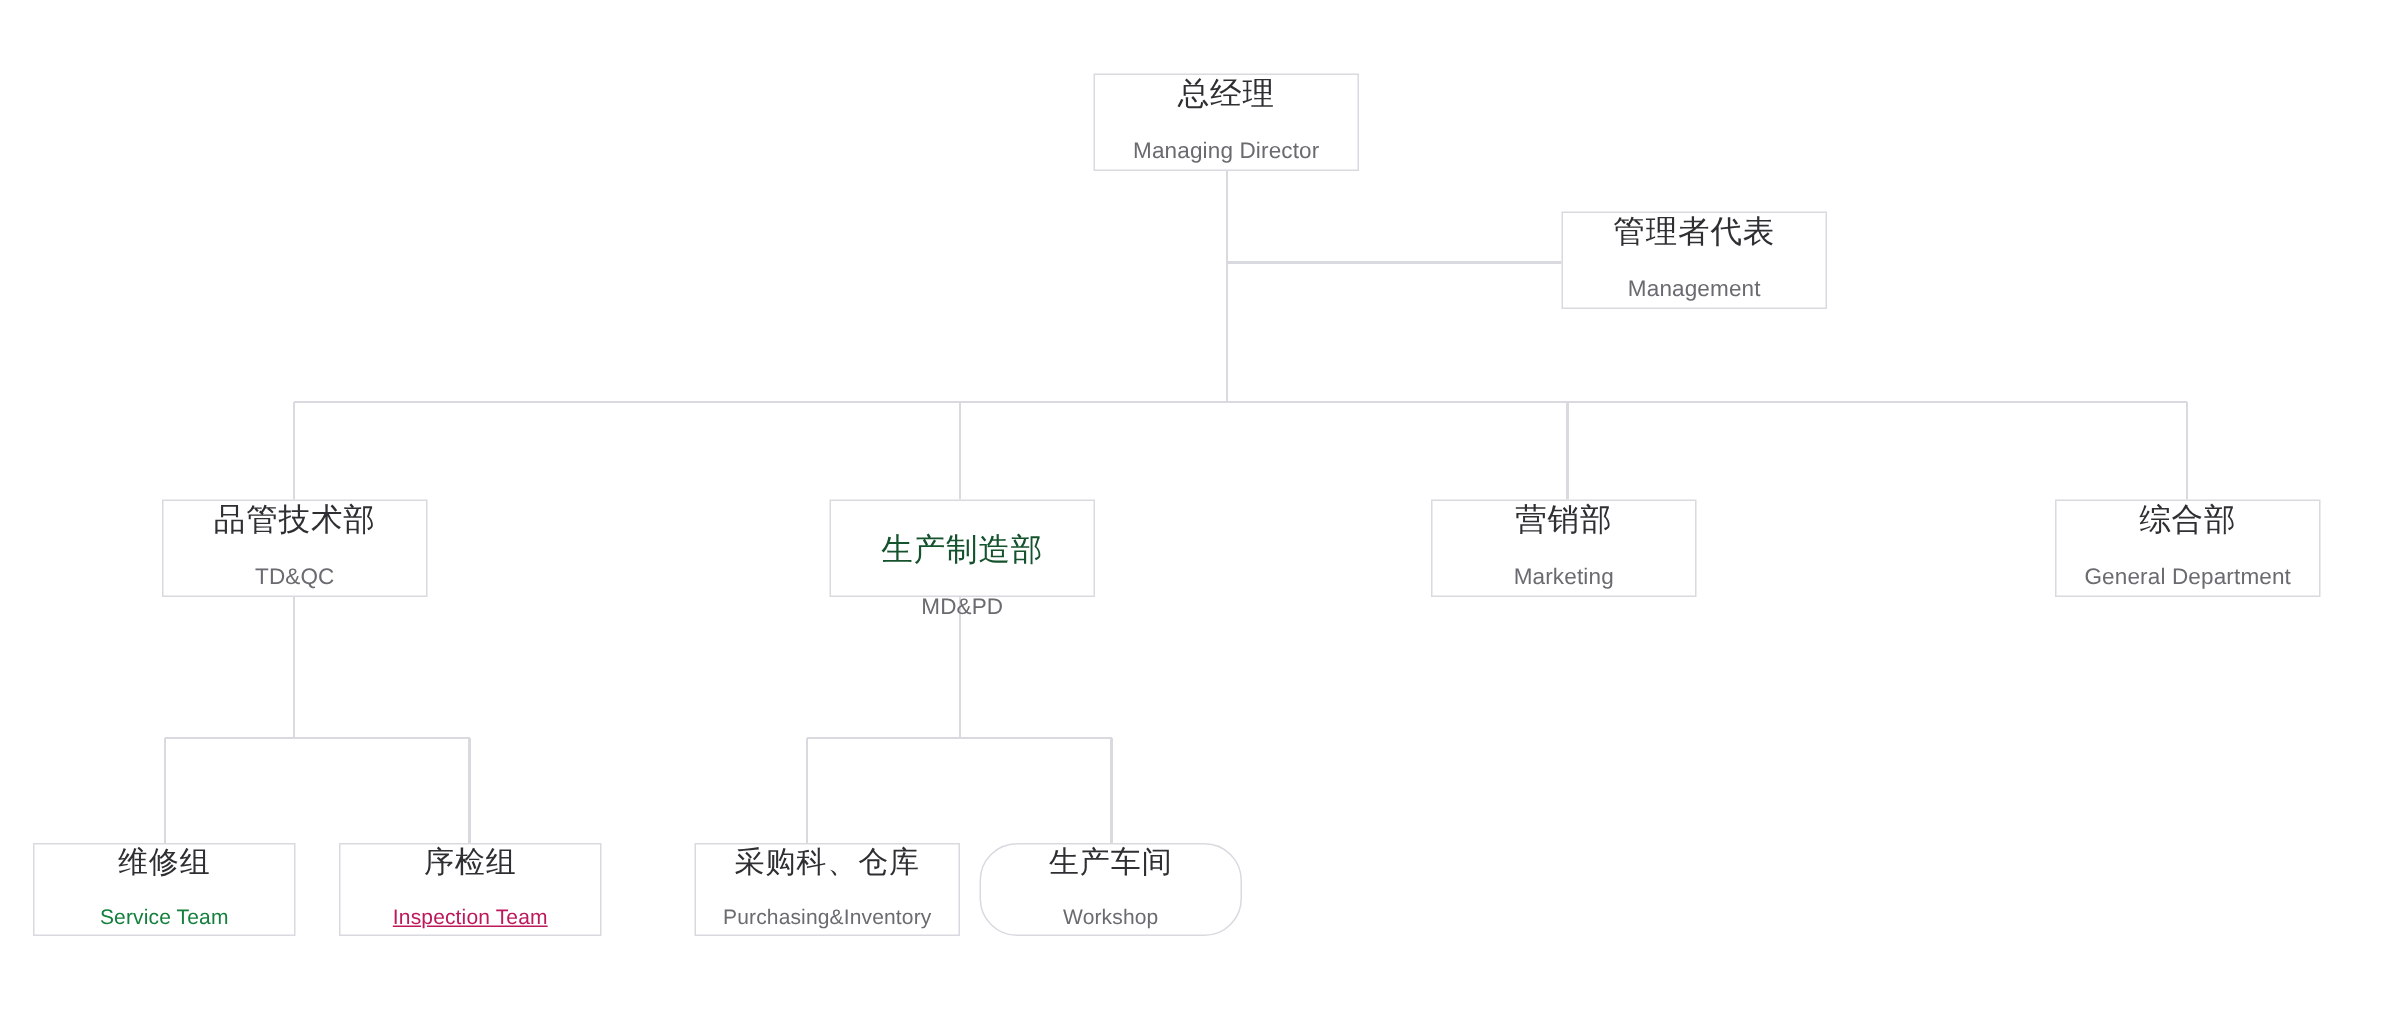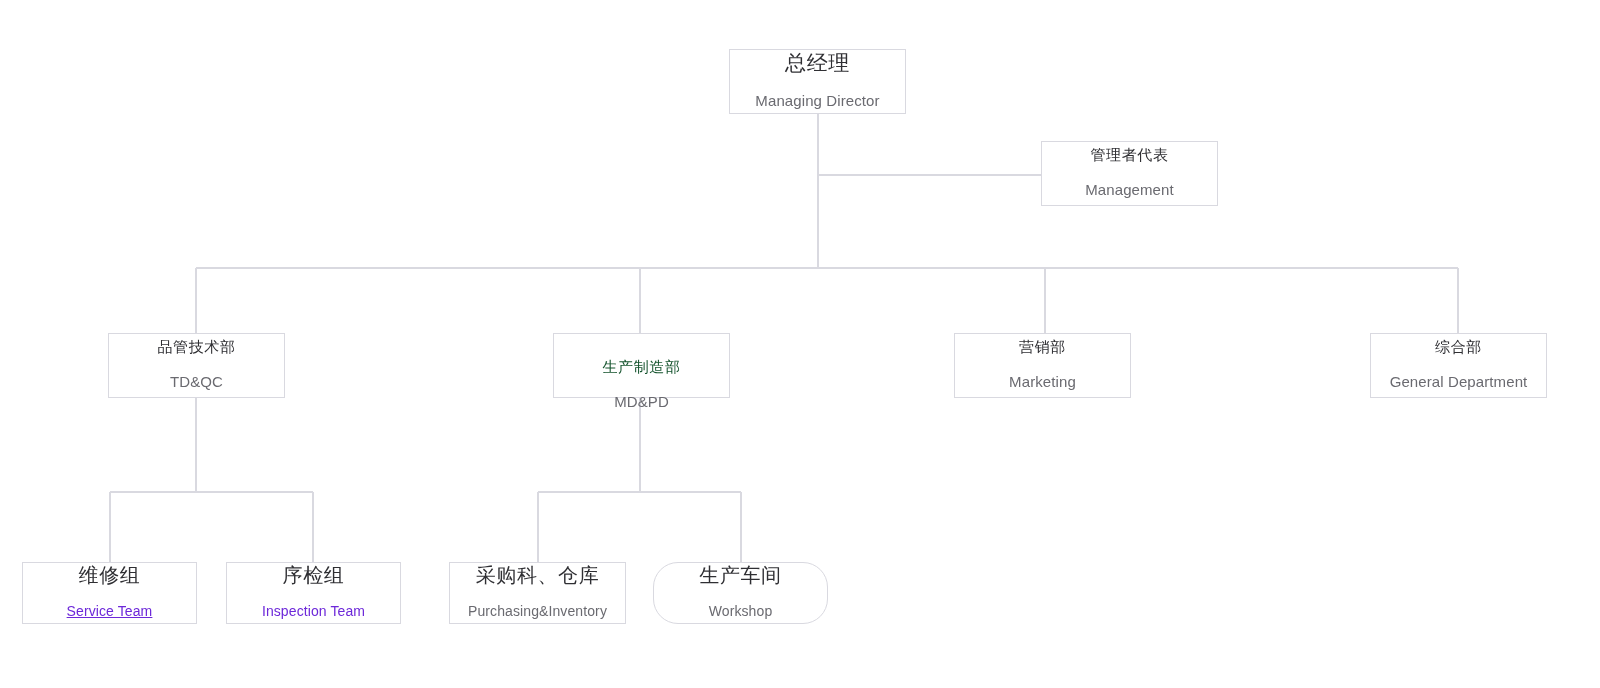--- a/index.html
+++ b/index.html
@@ -48,21 +48,21 @@
     white-space: nowrap;
   }
   .node .en {
     font-size: 15px;
     color: #6a6a70;
     letter-spacing: 0.1px;
     margin-top: 18px;
     white-space: nowrap;
   }
   .node.level-1 .cn { font-size: 21px; }
-  .node.level-2 .cn { font-size: 15px; }
+  .node.level-2 .cn { font-size: 21px; }
   .node.level-3 .cn { font-size: 20px; }
   .node.level-3 .en { font-size: 14px; }
 </style>
 </head>
 <body>
 
 <div id="org-chart">
 
   <svg id="connector-layer" viewBox="0 0 1600 688" width="1600" height="688" aria-hidden="true">
       <line x1="818" y1="114" x2="818" y2="268" stroke="#d9d9e0" stroke-width="1.4" shape-rendering="crispEdges"></line>
@@ -102,27 +102,27 @@
       <div class="node level-2" style="left: 954px; top: 333px; width: 177px; height: 65px; border-color: rgb(217, 217, 224);">
     <span class="cn" style="color: rgb(47, 47, 51);">营销部</span>
     <span class="en" style="color: rgb(106, 106, 112);">Marketing</span>
   </div>
       <div class="node level-2" style="left: 1370px; top: 333px; width: 177px; height: 65px; border-color: rgb(217, 217, 224);">
     <span class="cn" style="color: rgb(47, 47, 51);">综合部</span>
     <span class="en" style="color: rgb(106, 106, 112);">General Department</span>
   </div>
       <div class="node level-3" style="left: 22px; top: 562px; width: 175px; height: 62px; border-color: rgb(217, 217, 224);">
     <span class="cn" style="color: rgb(47, 47, 51);">维修组</span>
-    <span class="en" style="color: #6d28d9; text-decoration: underline;">Service Team</span>
+    <span class="en" style="color: #15803d;">Service Team</span>
   </div>
       <div class="node level-3" style="left: 226px; top: 562px; width: 175px; height: 62px; border-color: rgb(217, 217, 224);">
     <span class="cn" style="color: rgb(47, 47, 51);">序检组</span>
-    <span class="en" style="color: #6d28d9;">Inspection Team</span>
+    <span class="en" style="color: #be185d; text-decoration: underline;">Inspection Team</span>
   </div>
-      <div class="node level-3" style="left: 449px; top: 562px; width: 177px; height: 62px; border-color: rgb(217, 217, 224); justify-content: center;">
+      <div class="node level-3" style="left: 463px; top: 562px; width: 177px; height: 62px; border-color: rgb(217, 217, 224); justify-content: center;">
     <span class="cn" style="color: rgb(47, 47, 51);">采购科、仓库</span>
     <span class="en" style="color: rgb(106, 106, 112);">Purchasing&amp;Inventory</span>
   </div>
       <div class="node level-3" style="left: 653px; top: 562px; width: 175px; height: 62px; border-color: rgb(217, 217, 224); border-radius: 25px;">
     <span class="cn" style="color: rgb(47, 47, 51);">生产车间</span>
     <span class="en" style="color: rgb(106, 106, 112);">Workshop</span>
   </div>
     </div>
 
 </div>

